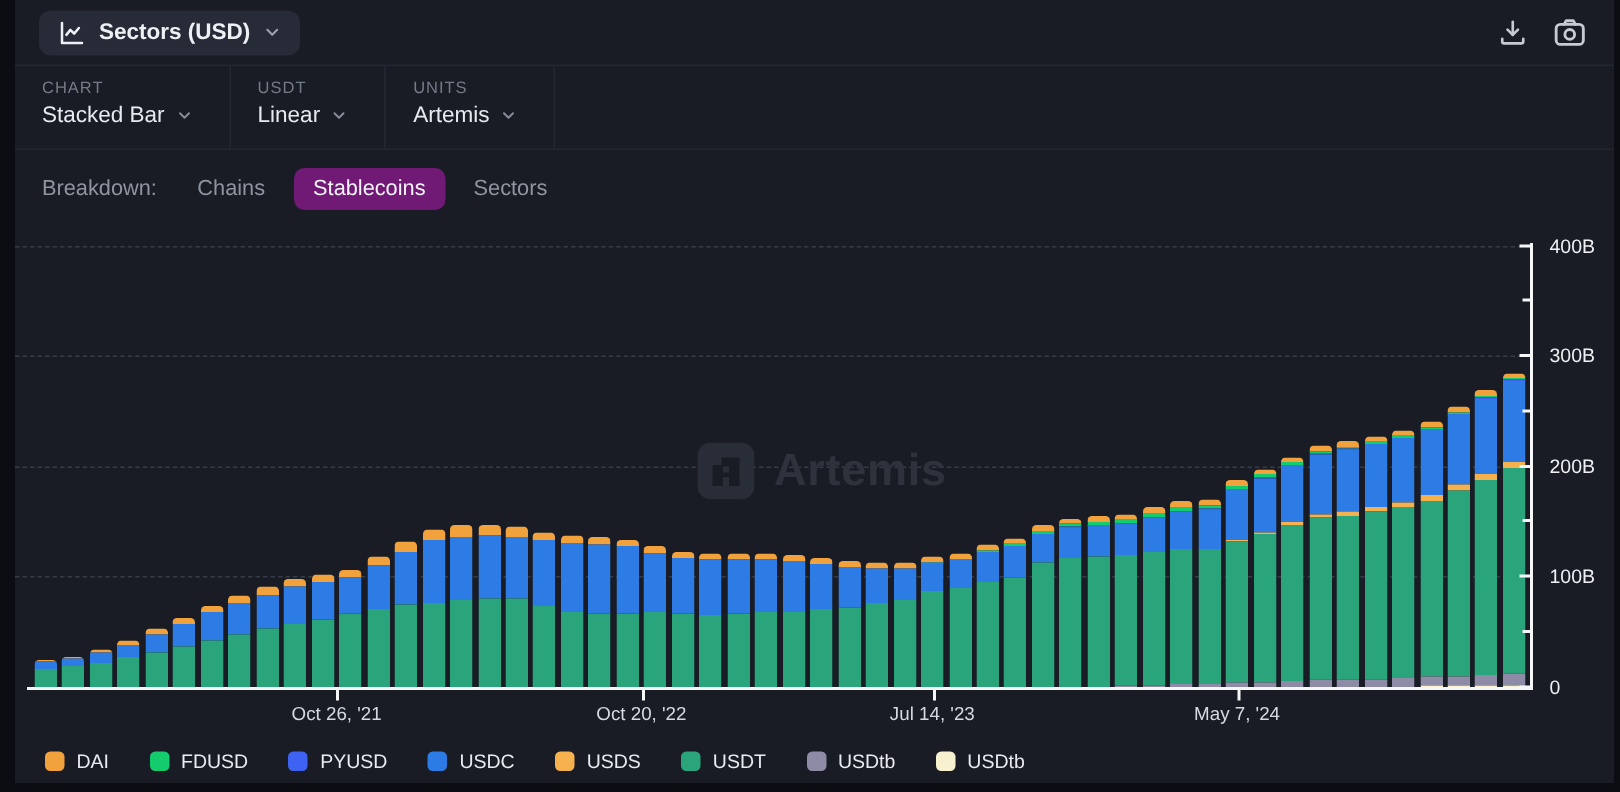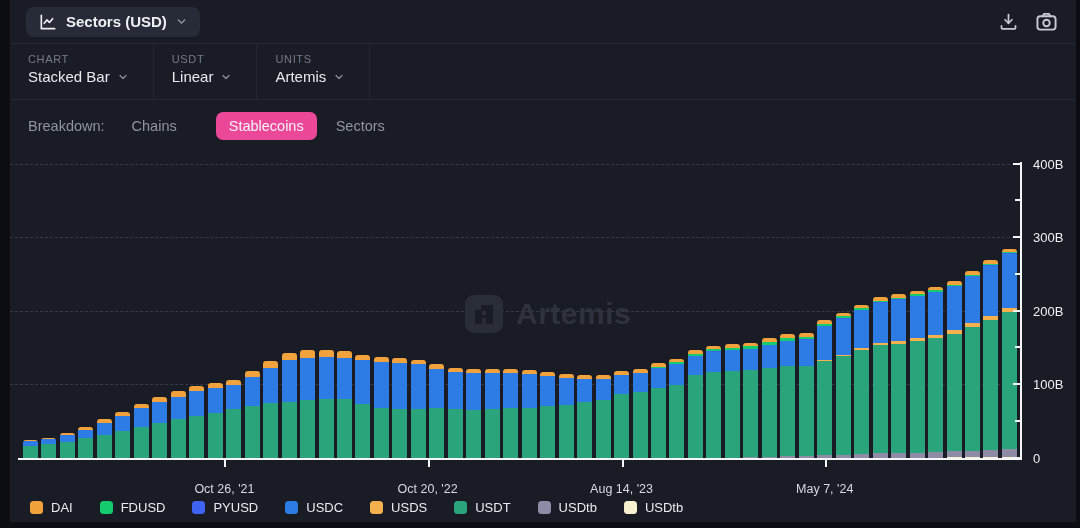--- a/index.html
+++ b/index.html
@@ -21,42 +21,42 @@
   .controls { height:56px; display:flex; border-bottom:1px solid #232732; }
   .ctrl { padding:9px 24px 0 18px; border-right:1px solid #232732; cursor:pointer; }
   .ctrl .k { font-size:11px; letter-spacing:0.06em; color:#747b88; }
   .ctrl .v { margin-top:3px; display:flex; align-items:center; gap:7px;
              color:#e7eaef; font-size:15px; }
 
   
   .breakdown { height:52px; display:flex; align-items:center; padding-left:18px; gap:6px; }
   .bd-label { color:#8e94a0; font-size:14.5px; margin-right:8px; }
   .bd-opt { color:#8e94a0; font-size:14.5px; padding:6px 13px; border-radius:7px; cursor:pointer; }
-  .bd-opt.active { background:#ec4899; color:#f2f3f6;margin-left:20px; }
+  .bd-opt.active { background:#701a75; color:#f2f3f6; }
 
   
   .chart-wrap { height:308px; display:flex; position:relative; }
   .canvas { flex:1; position:relative; overflow:visible; }
   .gridline { position:absolute; left:0; right:0; border-top:1px dashed #363b48; }
   .x-axis-line { position:absolute; left:8px; right:0; bottom:0; height:2.5px; background:#f5f6f8; }
   .x-tick { position:absolute; width:2px; height:7px; bottom:-7px; background:#f5f6f8; }
   .bar { position:absolute; bottom:2.5px; width:15px; display:flex; flex-direction:column-reverse;
          border-radius:3px 3px 0 0; overflow:hidden; }
   .seg { width:100%; flex:none; }
   .watermark { position:absolute; display:flex; align-items:center; gap:13px; pointer-events:none; }
   .wm-text { font-size:30px; font-weight:700; color:#2d323d; letter-spacing:0.5px; }
 
   .yaxis { width:56px; position:relative; }
   .y-axis-line { position:absolute; left:0; top:10px; bottom:0; width:2px; background:#f5f6f8; }
   .y-tick { position:absolute; left:-7px; width:7px; height:2px; background:#f5f6f8; }
   .y-tick.minor { left:-5px; width:5px; }
   .y-lab { position:absolute; left:13px; color:#eef0f4; font-size:13px; transform:translateY(-50%); }
 
   .xlabels { height:30px; position:relative; }
-  .x-lab { position:absolute; top:9px; transform:translateX(-50%); color:#d6d9e0; font-size:12.5px; white-space:nowrap;margin-top:13px; }
+  .x-lab { position:absolute; top:9px; transform:translateX(-50%); color:#d6d9e0; font-size:12.5px; white-space:nowrap; }
 
   
   .legend { height:34px; display:flex; align-items:center; padding-left:20px; gap:27px; }
   .lg-item { display:flex; align-items:center; gap:8px; cursor:pointer; }
   .lg-sw { width:13px; height:13px; border-radius:3.5px; }
   .lg-tx { color:#e9ebf1; font-size:13px; }
   svg { display:block; }
 </style>
 </head>
 <body>
@@ -517,21 +517,21 @@
           <div class="y-tick minor" style="top: 267.75px;"></div>
           <div class="y-tick minor" style="top: 194.25px;"></div>
           <div class="y-tick minor" style="top: 120.75px;"></div>
           <div class="y-tick minor" style="top: 47.25px;"></div>
         </div>
     </div>
 
     <div class="xlabels" id="xlabels">
         <span class="x-lab" style="left: 214.435px;">Oct 26, '21</span>
         <span class="x-lab" style="left: 417.605px;">Oct 20, '22</span>
-        <span class="x-lab" style="left: 611.54px;">Aug 14, '23</span>
+        <span class="x-lab" style="left: 611.54px;">Jul 14, '23</span>
         <span class="x-lab" style="left: 814.71px;">May 7, '24</span>
       </div>
 
     <div class="legend" id="legend">
         <div class="lg-item">
           <span class="lg-sw" style="background: rgb(241, 162, 60);"></span>
           <span class="lg-tx">DAI</span>
         </div>
         <div class="lg-item">
           <span class="lg-sw" style="background: rgb(20, 204, 110);"></span>

